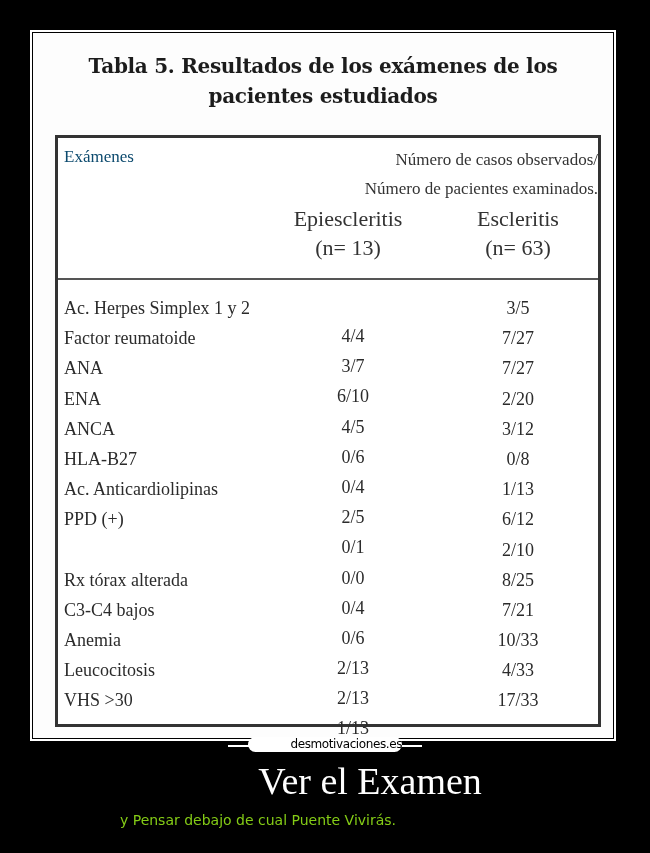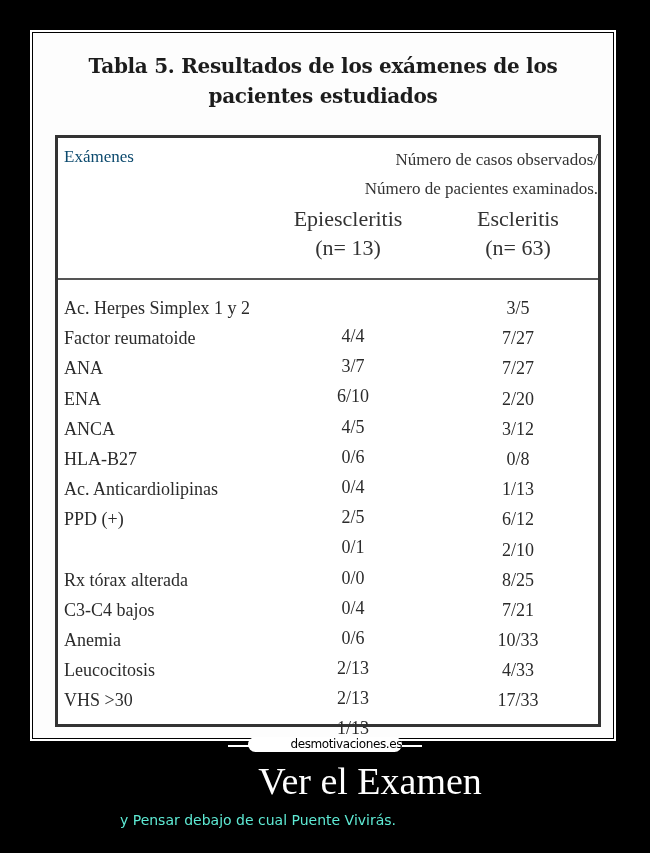--- a/index.html
+++ b/index.html
@@ -16,21 +16,21 @@
   .col2h { left:385px; }
   .rows { position:absolute; left:0; top:158px; width:540px; }
   .row { position:relative; height:30.2px; font-size:18px; color:#2b2b2b; }
   .row .exam { position:absolute; left:6px; top:2px; }
   .row .v1 { position:absolute; left:255px; width:80px; top:2px; text-align:center;margin-top:28px; }
   .row .v2 { position:absolute; left:420px; width:80px; top:2px; text-align:center; }
   .brand { position:absolute; left:0; top:737px; width:650px; height:16px; }
   .brand .line { position:absolute; top:8px; height:2px; background:#fff; }
   .brand .pill { position:absolute; left:248px; top:0; width:154px; height:15px; background:#fff; border-radius:8px; text-align:right; font-family:"DejaVu Sans", sans-serif; font-size:12px; line-height:15px; color:#000; letter-spacing:-0.4px; }
   .headline { position:absolute; left:0; top:758px; width:650px; text-align:center; font-family:"Liberation Serif", serif; font-size:38px; line-height:46px; color:#fff;padding-left:45px; }
-  .subline { position:absolute; left:0; top:810px; width:516px; text-align:center; font-family:"DejaVu Sans", sans-serif; font-size:14px; line-height:20px; color:#5eead4; }
+  .subline { position:absolute; left:0; top:810px; width:516px; text-align:center; font-family:"DejaVu Sans", sans-serif; font-size:14px; line-height:20px; color:#84cc16; }
 </style>
 </head>
 <body>
 
 <div class="frame"></div>
 <div class="paper">
   <div class="title">
     <div>Tabla 5. Resultados de los exámenes de los</div>
     <div>pacientes estudiados</div>
   </div>

